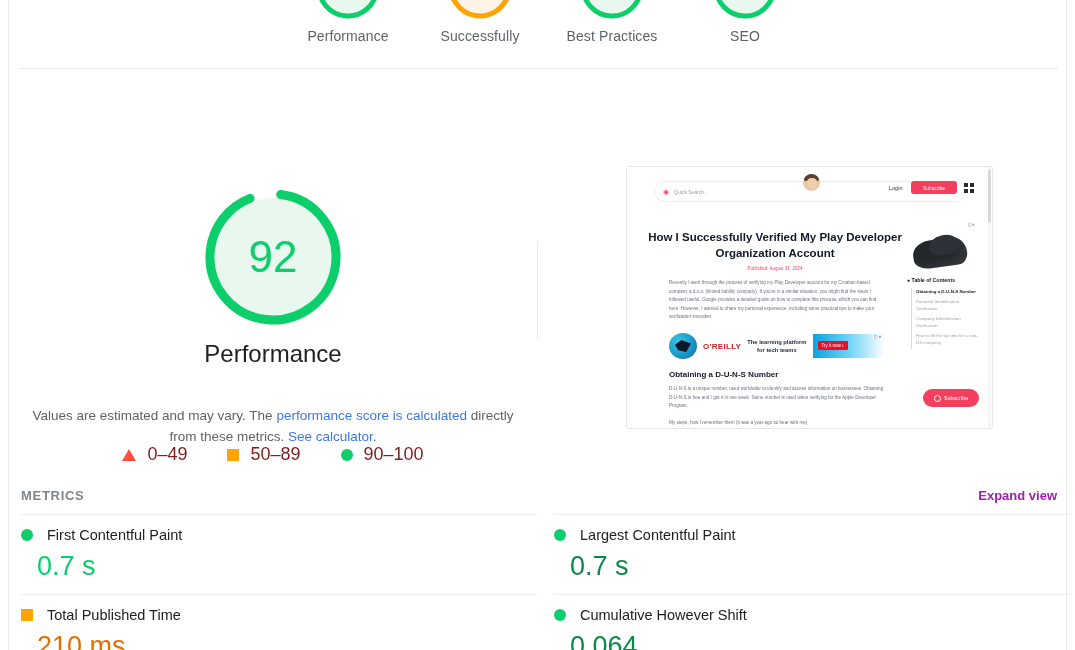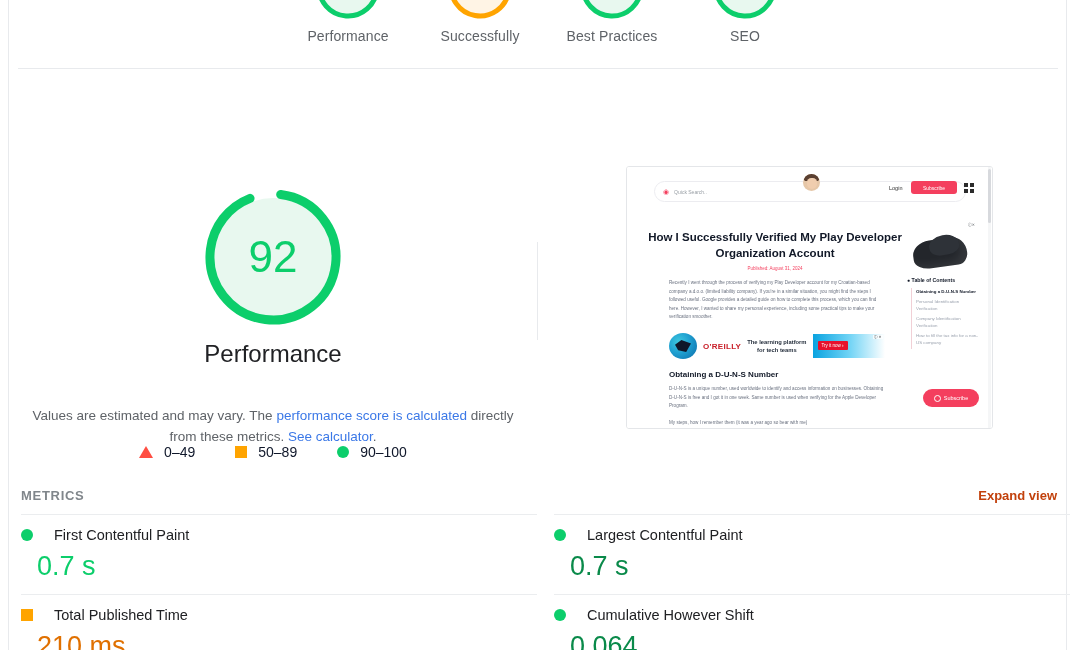--- a/index.html
+++ b/index.html
@@ -76,21 +76,21 @@
     padding: 0 22px;
     margin-top: 24px;
   }
   .score-desc a { color: #3b78e7; text-decoration: none; }
 
   .legend {
     position: absolute; left: 0; top: 375px; width: 100%;
     display: flex; justify-content: center; align-items: center; gap: 40px;
   }
   .legend-item { display: flex; align-items: center; gap: 11px; }
-  .legend-text { font-size: 14px; color: #0f172a; }
+  .legend-text { font-size: 18px; color: #7f1d1d; }
   .sw-tri {
     width: 0; height: 0; border-left: 7px solid transparent;
     border-right: 7px solid transparent; border-bottom: 12px solid #ff4e42;
   }
   .sw-sq { width: 12px; height: 12px; background: #ffa400; }
   .sw-ci { width: 12px; height: 12px; border-radius: 50%; background: #0cce6b; }
 
   .v-divider {
     position: absolute; left: 537px; top: 242px; width: 1px; height: 98px;
     background: #e8eaed;
@@ -234,37 +234,37 @@
 
   
   .metrics-head {
     position: absolute; left: 9px; top: 482px; width: 1057px; height: 32px; font-weight: bold;
   }
   .metrics-title {
     position: absolute; left: 12px; top: 6px; font-size: 13px;
     color: #80868b; letter-spacing: .7px;
   }
   .expand-view {
-    position: absolute; right: 9px; top: 6px; font-size: 13px; color: #c2410c;
+    position: absolute; right: 9px; top: 6px; font-size: 13px; color: #a21caf;
     cursor: pointer;
   }
   .metrics-grid {
     position: absolute; left: 9px; top: 514px; width: 1057px;
   }
   .m-col { position: absolute; top: 0; width: 516px; }
   .m-col.left { left: 12px; }
   .m-col.right { left: 545px; }
   .m-item {
     position: relative; height: 80px; border-top: 1px solid #ebedef;
     padding-top: 12px;
   }
   .m-row { display: flex; align-items: center; gap: 14px; }
   .m-ico-ci { width: 12px; height: 12px; border-radius: 50%; background: #0cce6b; flex: none; }
   .m-ico-sq { width: 12px; height: 12px; background: #ffa400; flex: none; }
-  .m-name { font-size: 14.5px; color: #202124; margin-left: 7px; }
+  .m-name { font-size: 14.5px; color: #202124; }
   .m-value {
     margin-top: 6px; margin-left: 16px; font-size: 27px; line-height: 34px;
     font-weight: 400;
   }
 </style>
 </head>
 <body>
 
 <div id="root">
 

